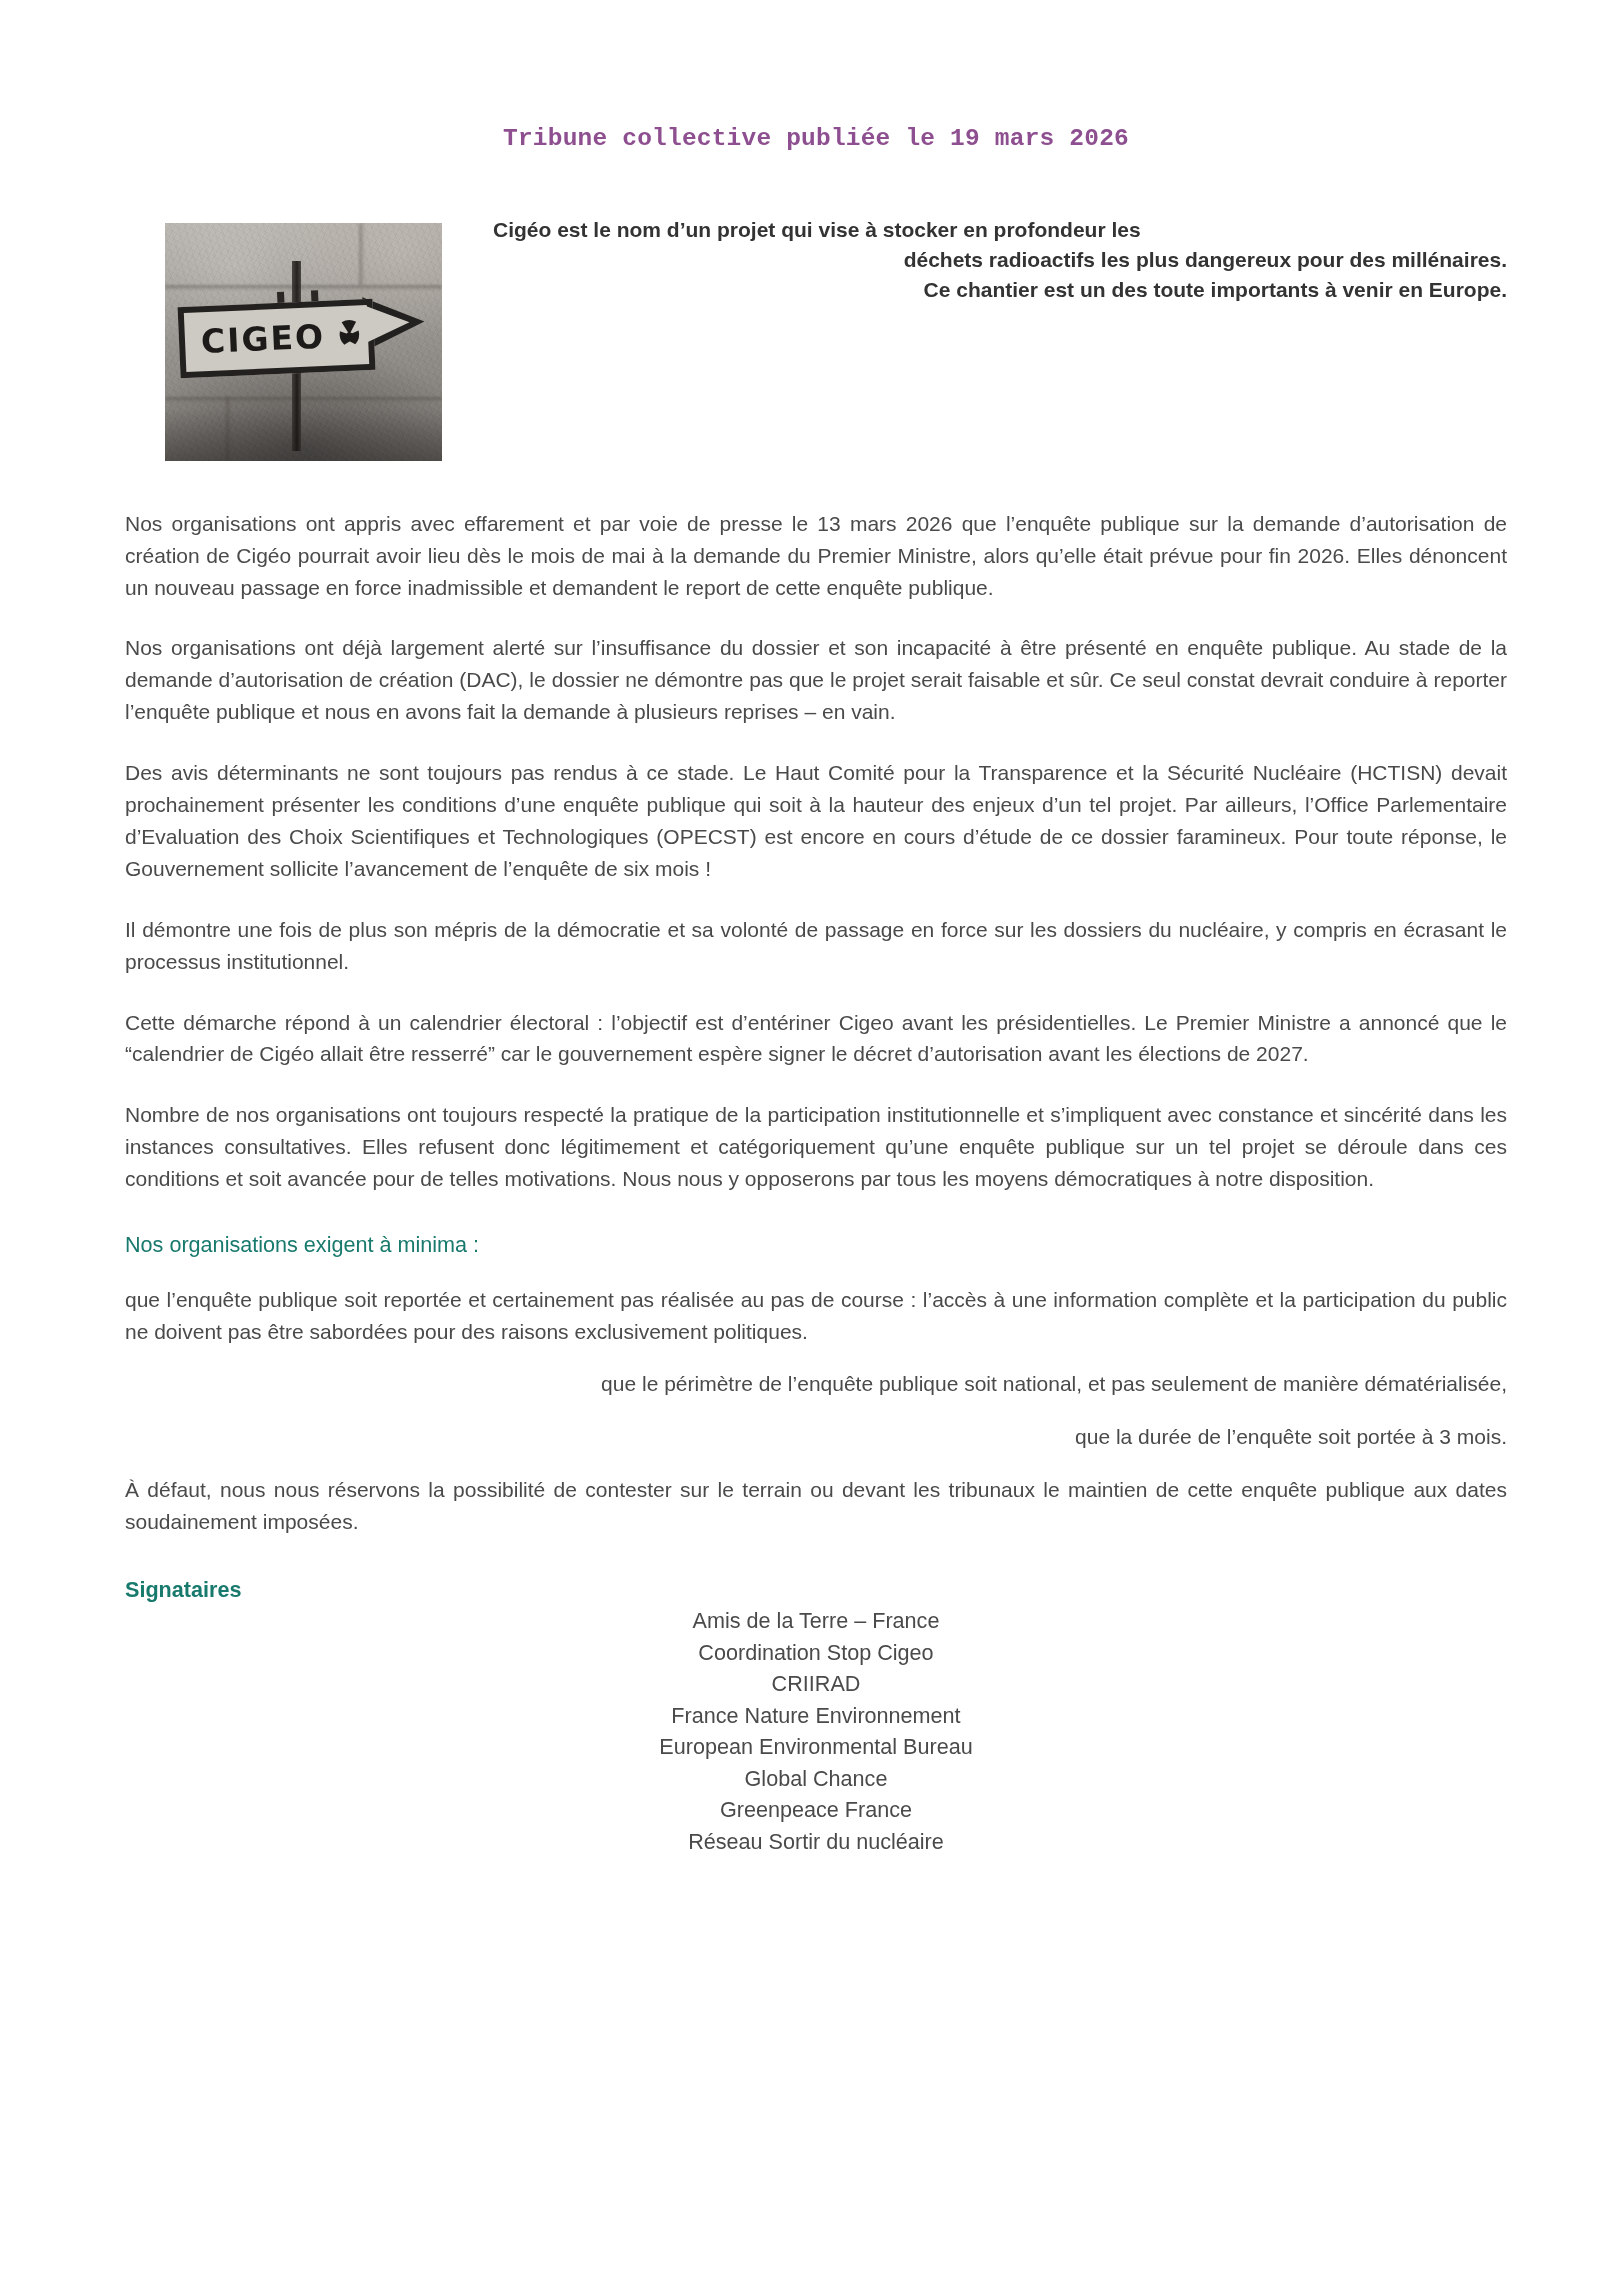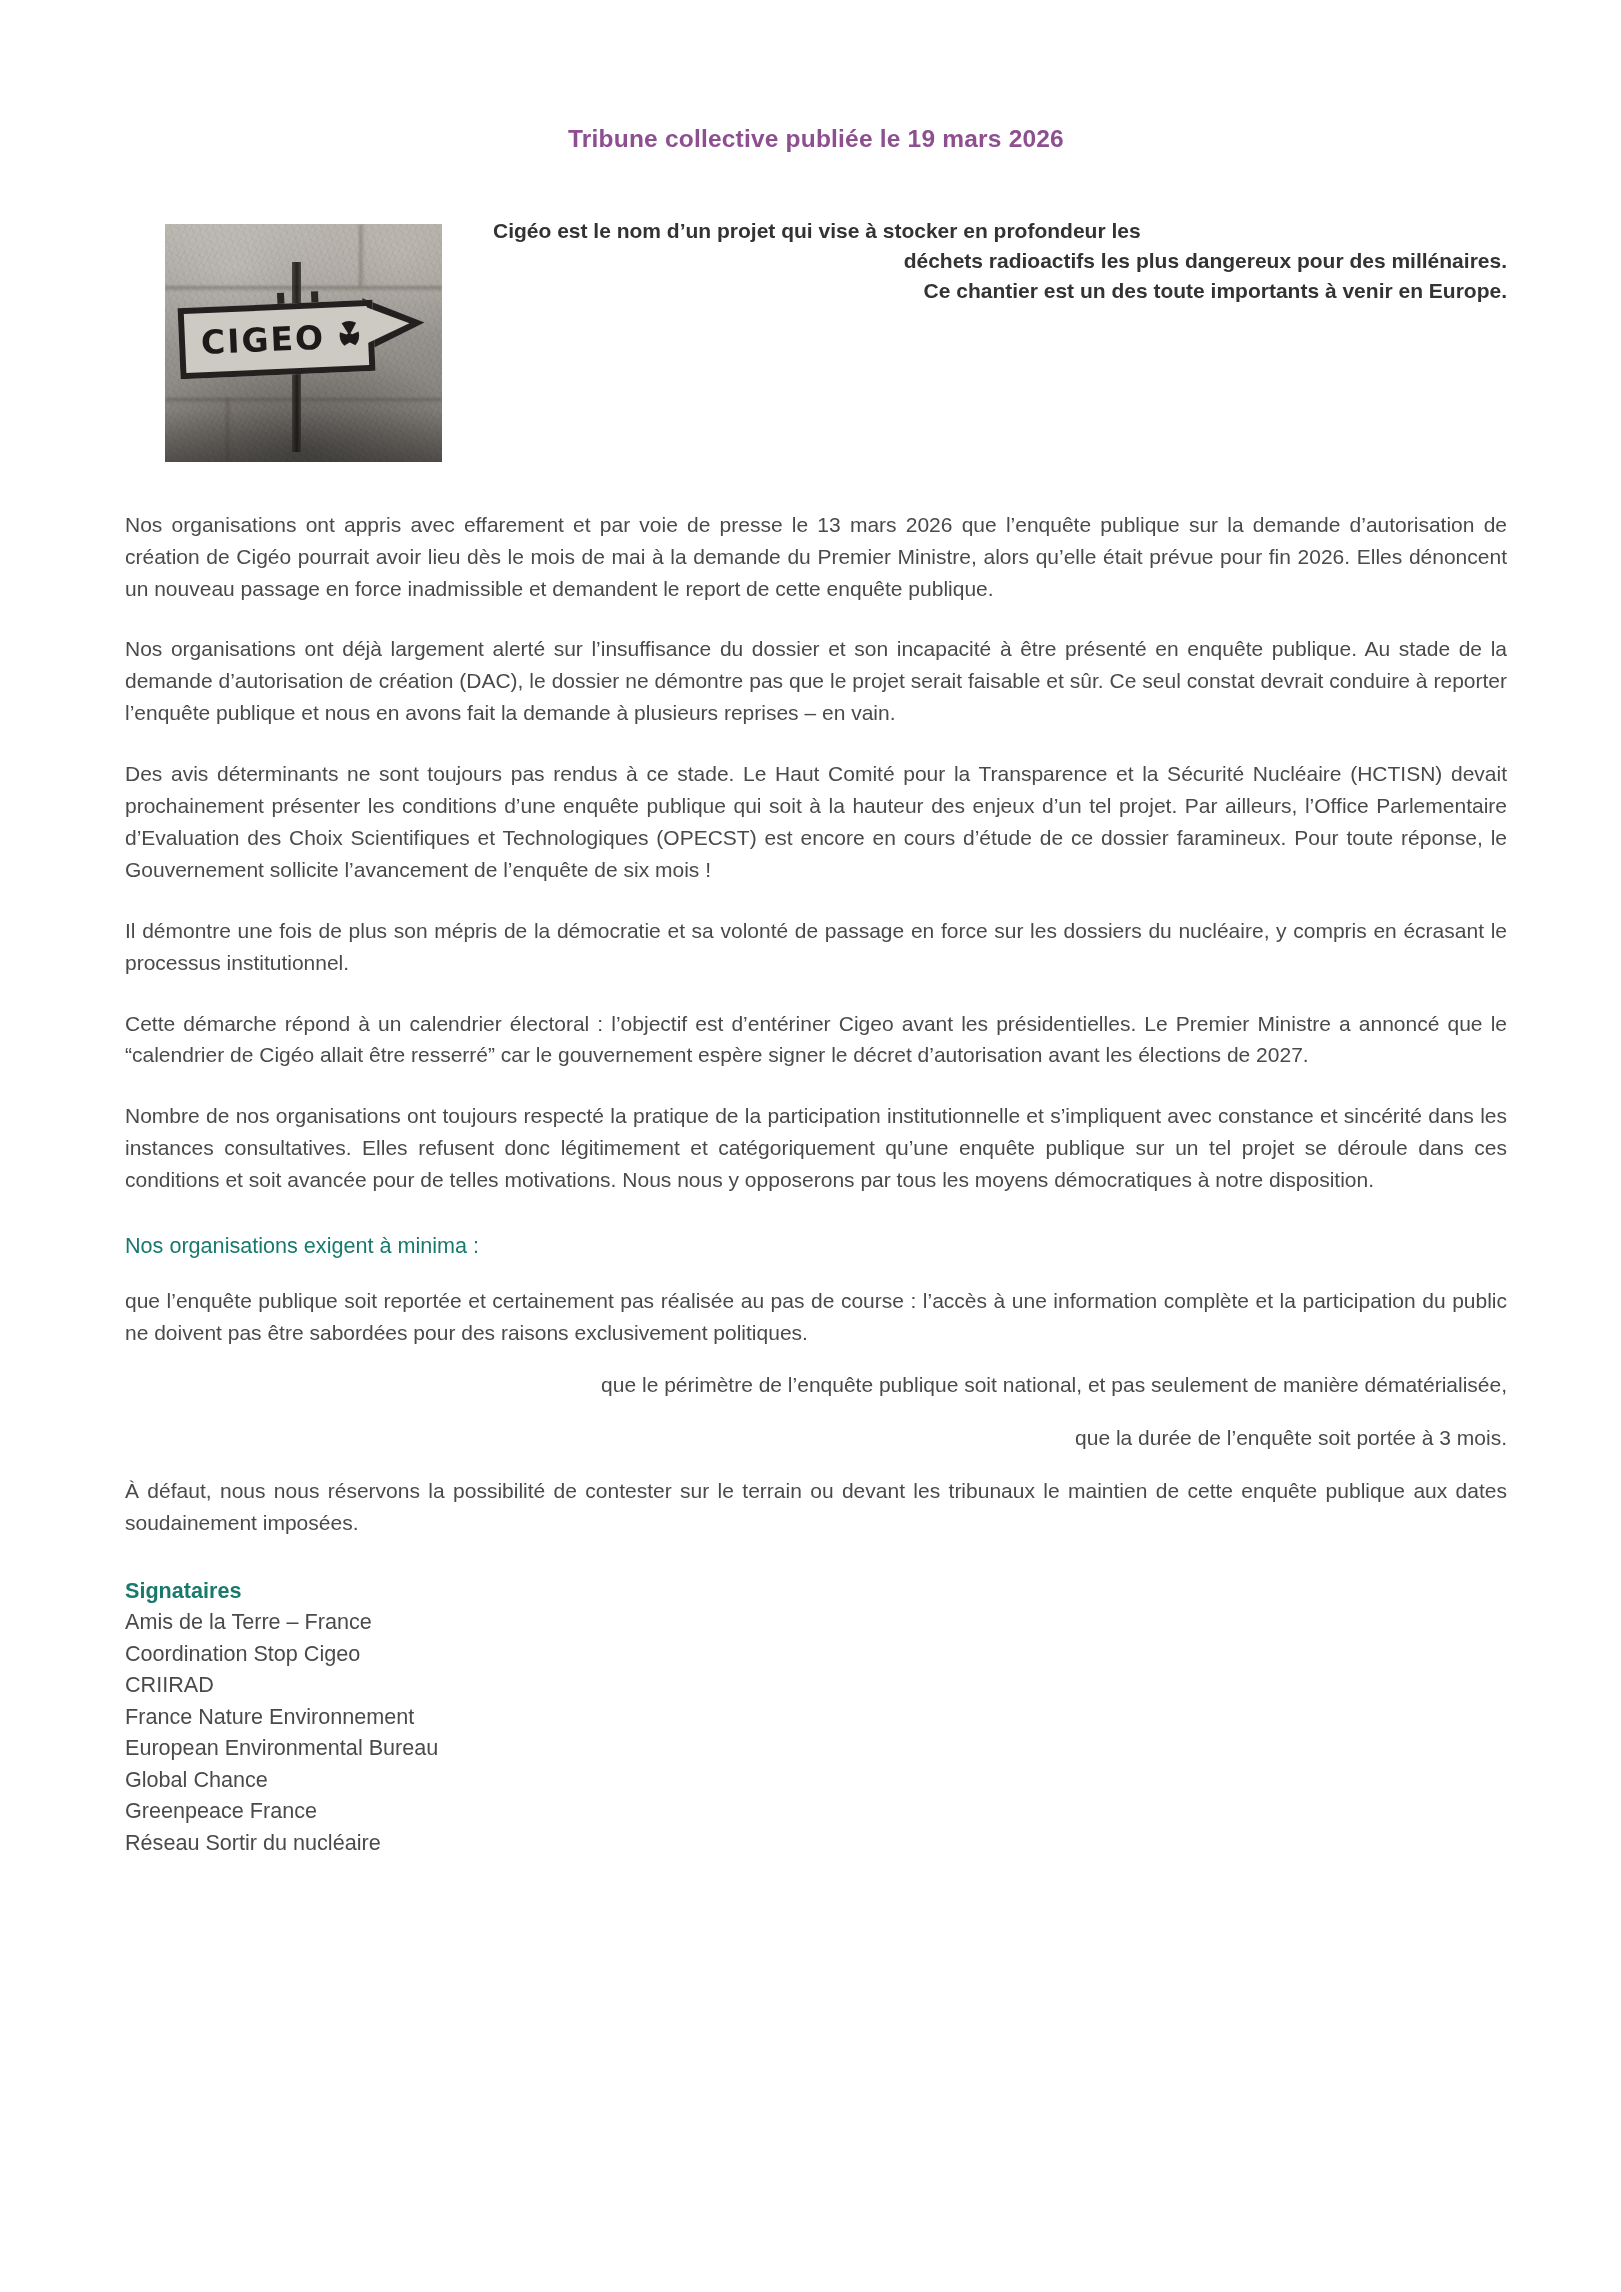--- a/index.html
+++ b/index.html
@@ -27,21 +27,21 @@
 
   
   .doc-title {
     text-align: center;
     color: #8e4f90;
     font-weight: bold;
     font-size: 24.5px;
     letter-spacing: 0.2px;
     margin-top: 125px;
     margin-bottom: 0;
-    font-family: Liberation Sans, sans-serif;
+    font-family: Liberation Mono, monospace;
   }
 
   
   .hero {
     margin-top: 55px;
     overflow: hidden;
   }
   .hero-figure {
     float: left;
     width: 277px;
@@ -225,20 +225,21 @@
     color: #18796d;
     font-weight: bold;
     font-size: 21.6px;
     margin-top: 39px;
     margin-bottom: 2px;
   }
   .sig-list {
     list-style: none;
     margin: 0;
     padding: 0;
+    text-align: center;
   }
   .sig-item {
     font-size: 21.6px;
     line-height: 1.46;
     color: #4a4a4a;
     font-family: "Liberation Sans", "DejaVu Sans", sans-serif;
   }
 </style>
 </head>
 <body>

